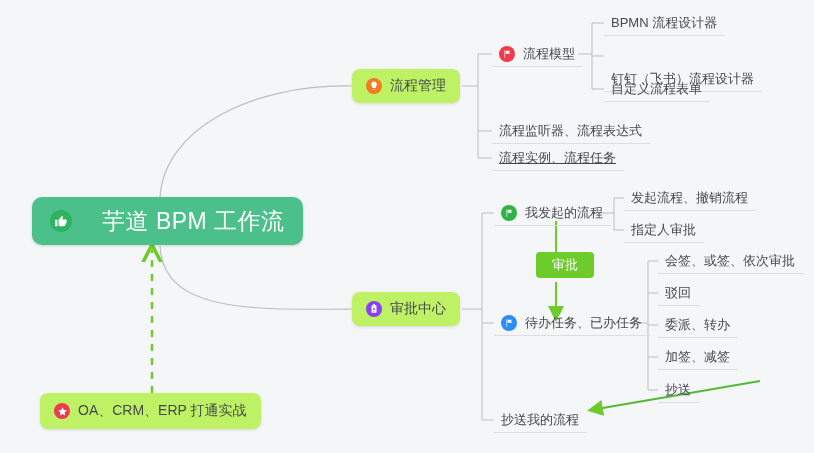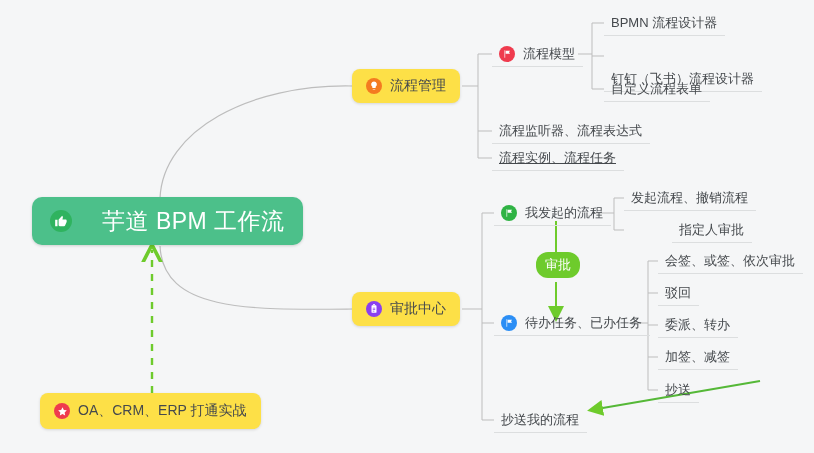--- a/index.html
+++ b/index.html
@@ -24,21 +24,21 @@
     height:48px;
     font-size:23px;
     letter-spacing:.5px;
     box-shadow:0 1px 3px rgba(0,0,0,.16);
     gap:20px;
   }
   .root .label{margin-left:10px;}
 
   
   .card{
-    background:#fde047;
+    background:#bef264;
     border-radius:8px;
     height:34px;
     padding:0 14px;
     font-size:14px;
     color:#45494d;
     box-shadow:0 1px 3px rgba(0,0,0,.13);
   }
   .card .label{margin-left:8px;}
 
   
@@ -50,23 +50,23 @@
     border-bottom:1px solid #dcdedf;
     align-items:center;
   }
   .leaf .label{margin-left:0;}
   .leaf.withicon .label{margin-left:8px;}
 
   
   .tag{
     background:#6ecb2c;
     color:#ffffff;
-    border-radius:12px;
+    border-radius:4px;
     height:26px;
-    padding:0 9px;
+    padding:0 16px;
     font-size:13px;
     justify-content:center;
   }
 
   
   .ic{width:16px;height:16px;border-radius:50%;flex:0 0 16px;
       display:flex;align-items:center;justify-content:center;position:relative;}
   .ic svg{display:block;}
   .ic-lg{width:22px;height:22px;flex:0 0 22px;}
   .ic-orange{background:#f47b20;}
@@ -192,21 +192,21 @@
     <span class="ic ic-green">
       <svg width="10" height="10" viewBox="0 0 24 24" fill="#ffffff">
         <path d="M6 3h1.6v18H6V3zm2.8 1.2h10.4l-2.3 3.6 2.3 3.6H8.8V4.2z"></path>
       </svg>
     </span>
     <span class="label">我发起的流程</span>
   </div>
   <div class="node leaf" style="left:624px;top:185px;">
     <span class="label">发起流程、撤销流程</span>
   </div>
-  <div class="node leaf" style="left:624px;top:217px;margin-left:48px;">
+  <div class="node leaf" style="left:624px;top:217px;">
     <span class="label">指定人审批</span>
   </div>
 
   <div class="node tag" style="left:536px;top:252px;">
     <span class="label">审批</span>
   </div>
 
   <div class="node leaf withicon" style="left:494px;top:310px;">
     <span class="ic ic-blue">
       <svg width="10" height="10" viewBox="0 0 24 24" fill="#ffffff">

